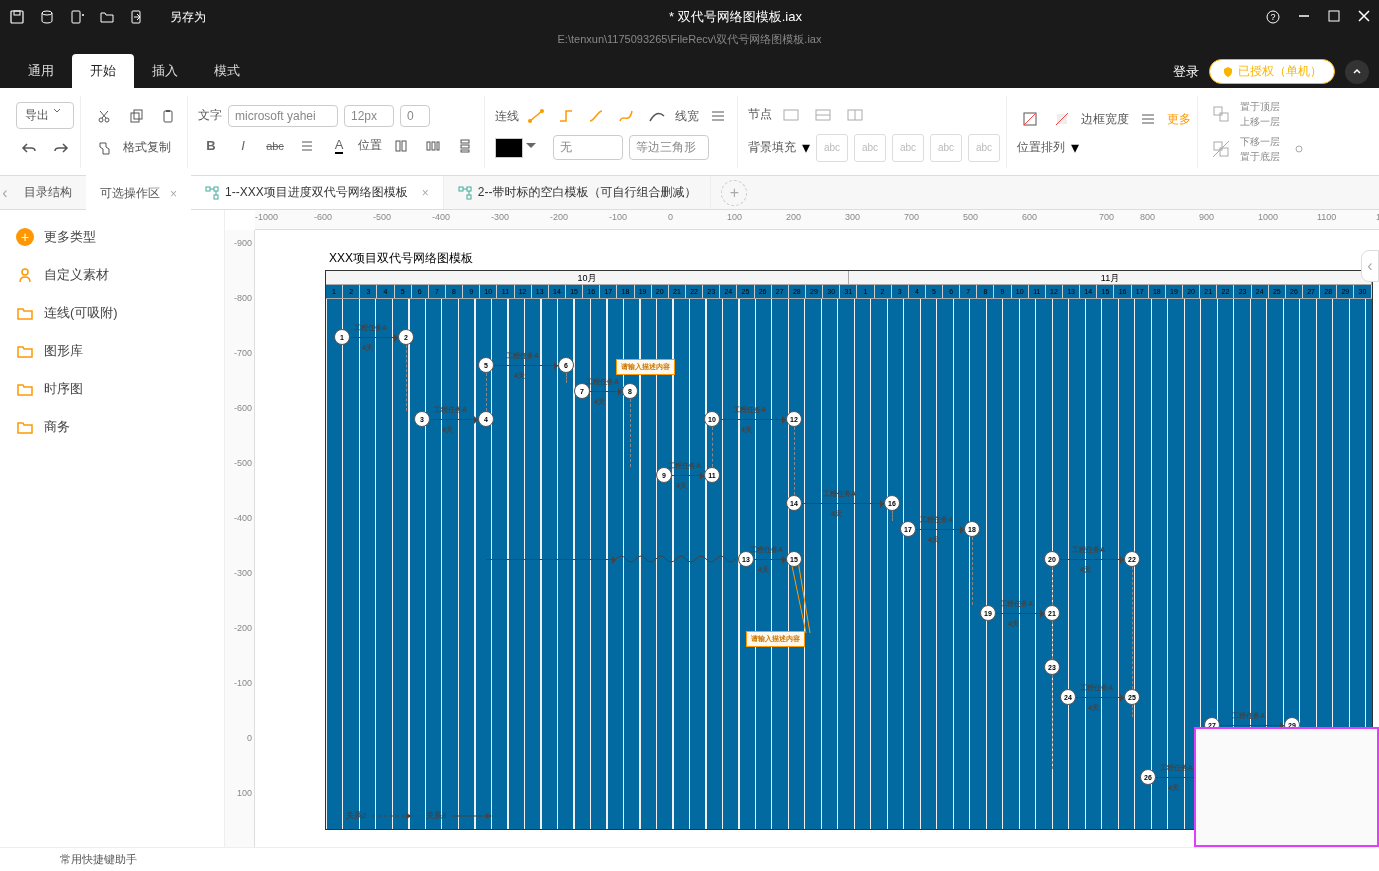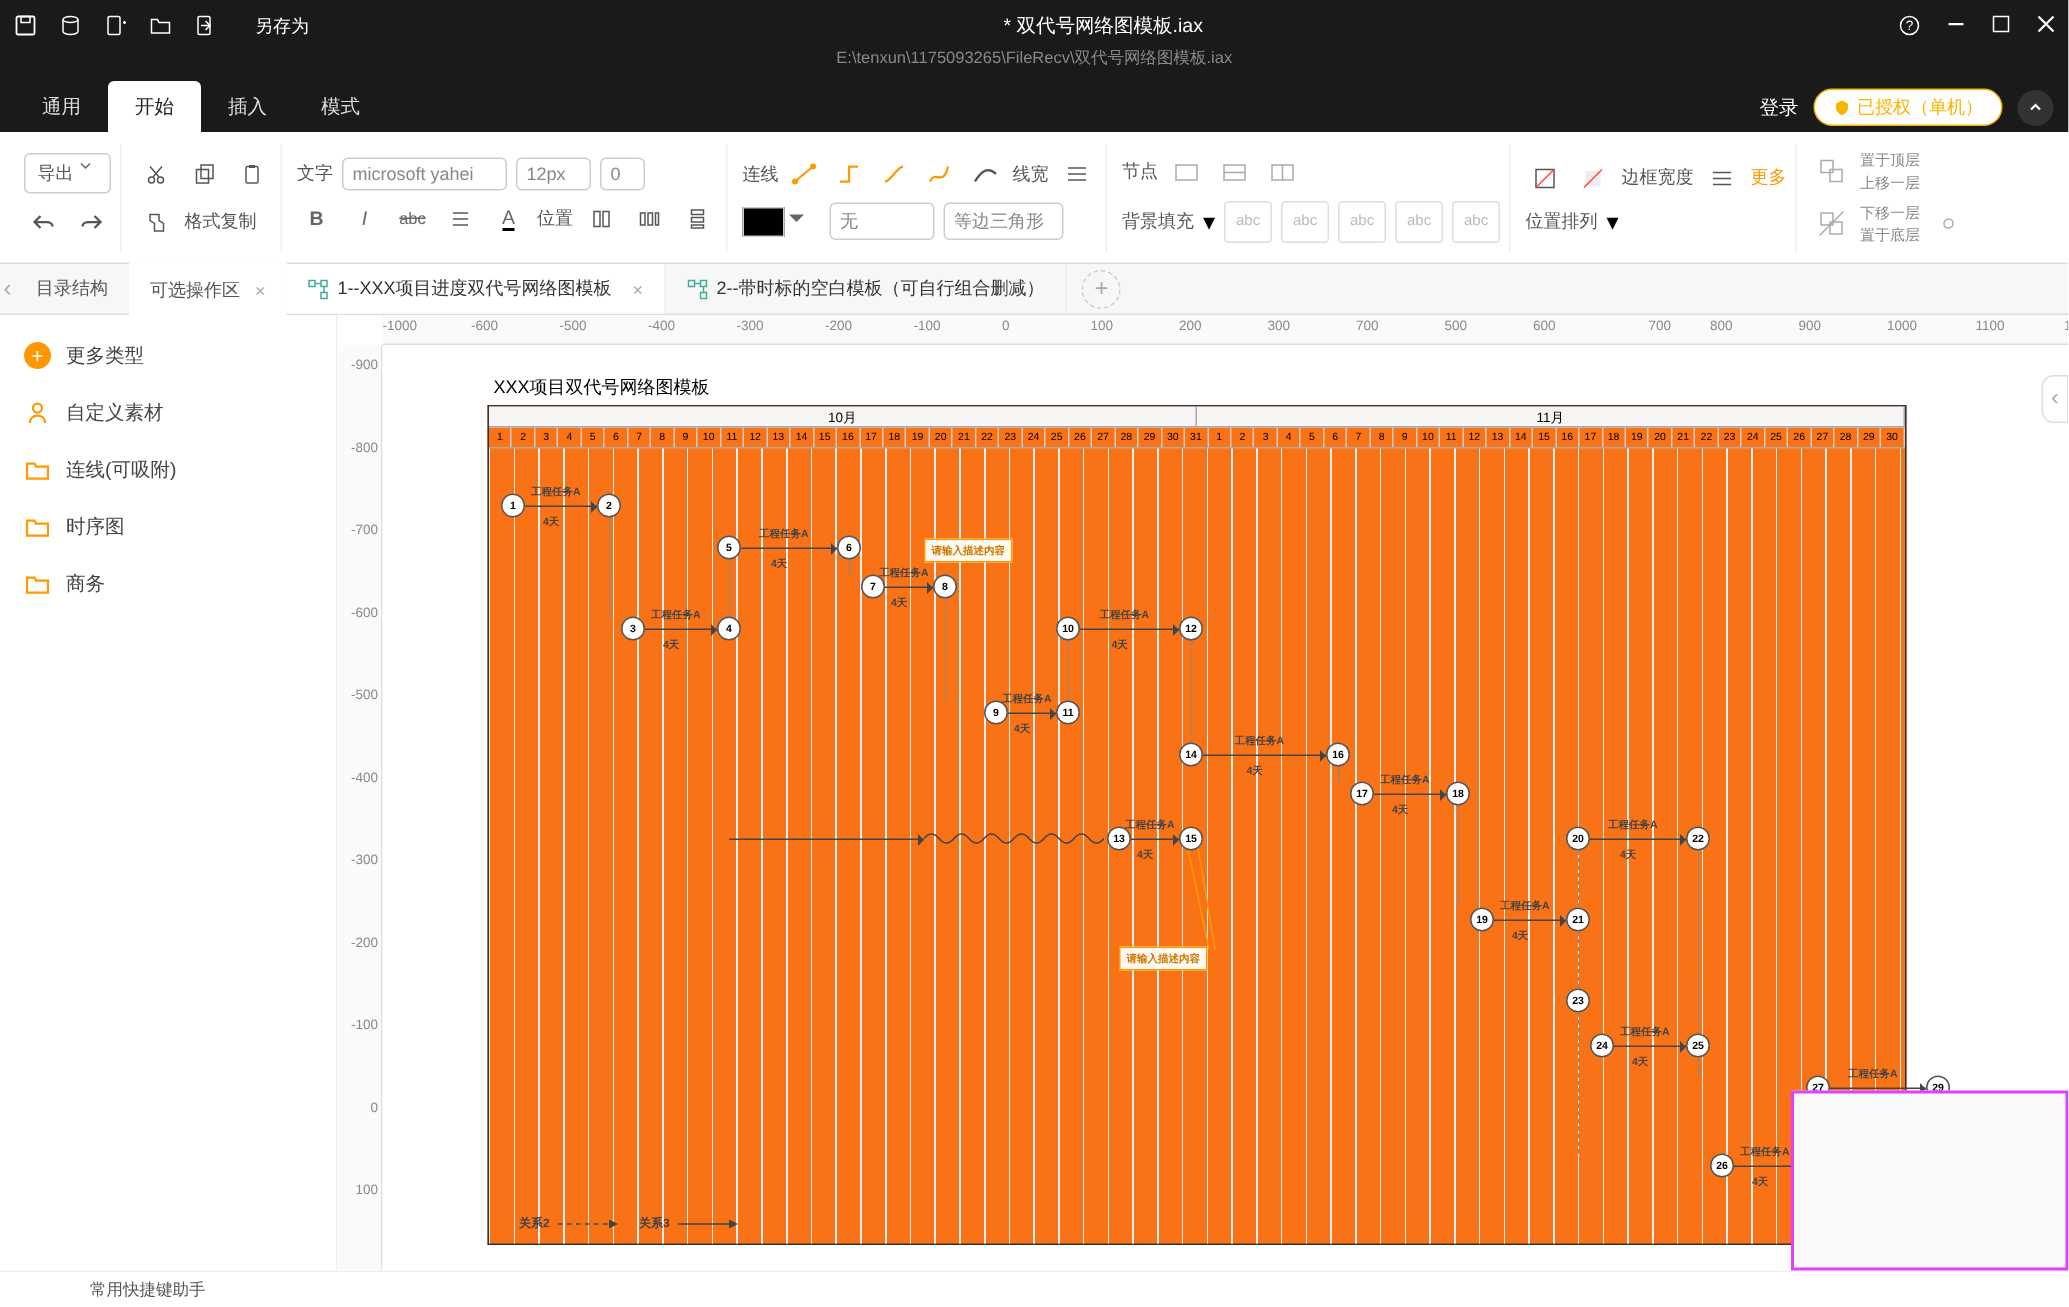--- a/index.html
+++ b/index.html
@@ -64,21 +64,21 @@
 .sidebar .person { color:#ff9800; }
 .sidebar .folder { color:#ff9800; }
 
 
 .canvas-wrap { flex:1; position:relative; overflow:hidden; background:#fff; }
 .ruler-h { height:20px; background:#fafafa; border-bottom:1px solid #ddd; position:relative; font-size:9px; color:#888; margin-left:30px; }
 .ruler-h .tick { position:absolute; top:2px; }
 .ruler-v { width:30px; background:#fafafa; border-right:1px solid #ddd; position:absolute; left:0; top:20px; bottom:0; font-size:9px; color:#888; }
 .ruler-v .tick { position:absolute; right:2px; }
 .canvas { position:absolute; left:30px; top:20px; right:0; bottom:0; background:#fff; }
-.diagram { position:absolute; left:70px; top:40px; width:946px; height:560px; border:1px solid #333; background:#f97316; }
+.diagram { position:absolute; left:70px; top:40px; width:1048px; height:560px; border:1px solid #333; background:#0369a1; }
 .diagram-title { position:absolute; left:74px; top:20px; font-size:12px; font-weight:500; }
 .month-hdr { height:14px; background:#f5f5f5; border-bottom:1px solid #aaa; display:flex; font-size:9px; }
 .month-hdr div { flex:1; text-align:center; border-right:1px solid #aaa; line-height:14px; }
 .day-hdr { height:14px; border-bottom:1px solid #aaa; display:flex; font-size:7px; }
 .day-hdr div { flex:1; text-align:center; border-right:1px solid #ccc; line-height:14px; }
 .chart-body { position:absolute; top:28px; left:0; right:0; bottom:0;
   background-image:repeating-linear-gradient(90deg,#f0f0f0 0,#f0f0f0 1px,transparent 1px,transparent 16.5px);
   font-weight:bold;
 }
 .node { position:absolute; width:16px; height:16px; border:1px solid #555; border-radius:50%; background:#fff; font-size:7px; display:flex; align-items:center; justify-content:center; }
@@ -468,20 +468,28 @@
         </span>
         <span>自定义素材</span>
       </div>
       <div class="item">
         <span class="ic folder">
           <svg width="16" height="14">
             <path d="M1 3h5l1 2h8v8H1z" fill="none" stroke="#f90" stroke-width="1.5"></path>
           </svg>
         </span>
         <span>连线(可吸附)</span>
+      </div>
+      <div class="item">
+        <span class="ic folder">
+          <svg width="16" height="14">
+            <path d="M1 3h5l1 2h8v8H1z" fill="none" stroke="#f90" stroke-width="1.5"></path>
+          </svg>
+        </span>
+        <span>图形库</span>
       </div>
       <div class="item">
         <span class="ic folder">
           <svg width="16" height="14">
             <path d="M1 3h5l1 2h8v8H1z" fill="none" stroke="#f90" stroke-width="1.5"></path>
           </svg>
         </span>
         <span>时序图</span>
       </div>
       <div class="item">

